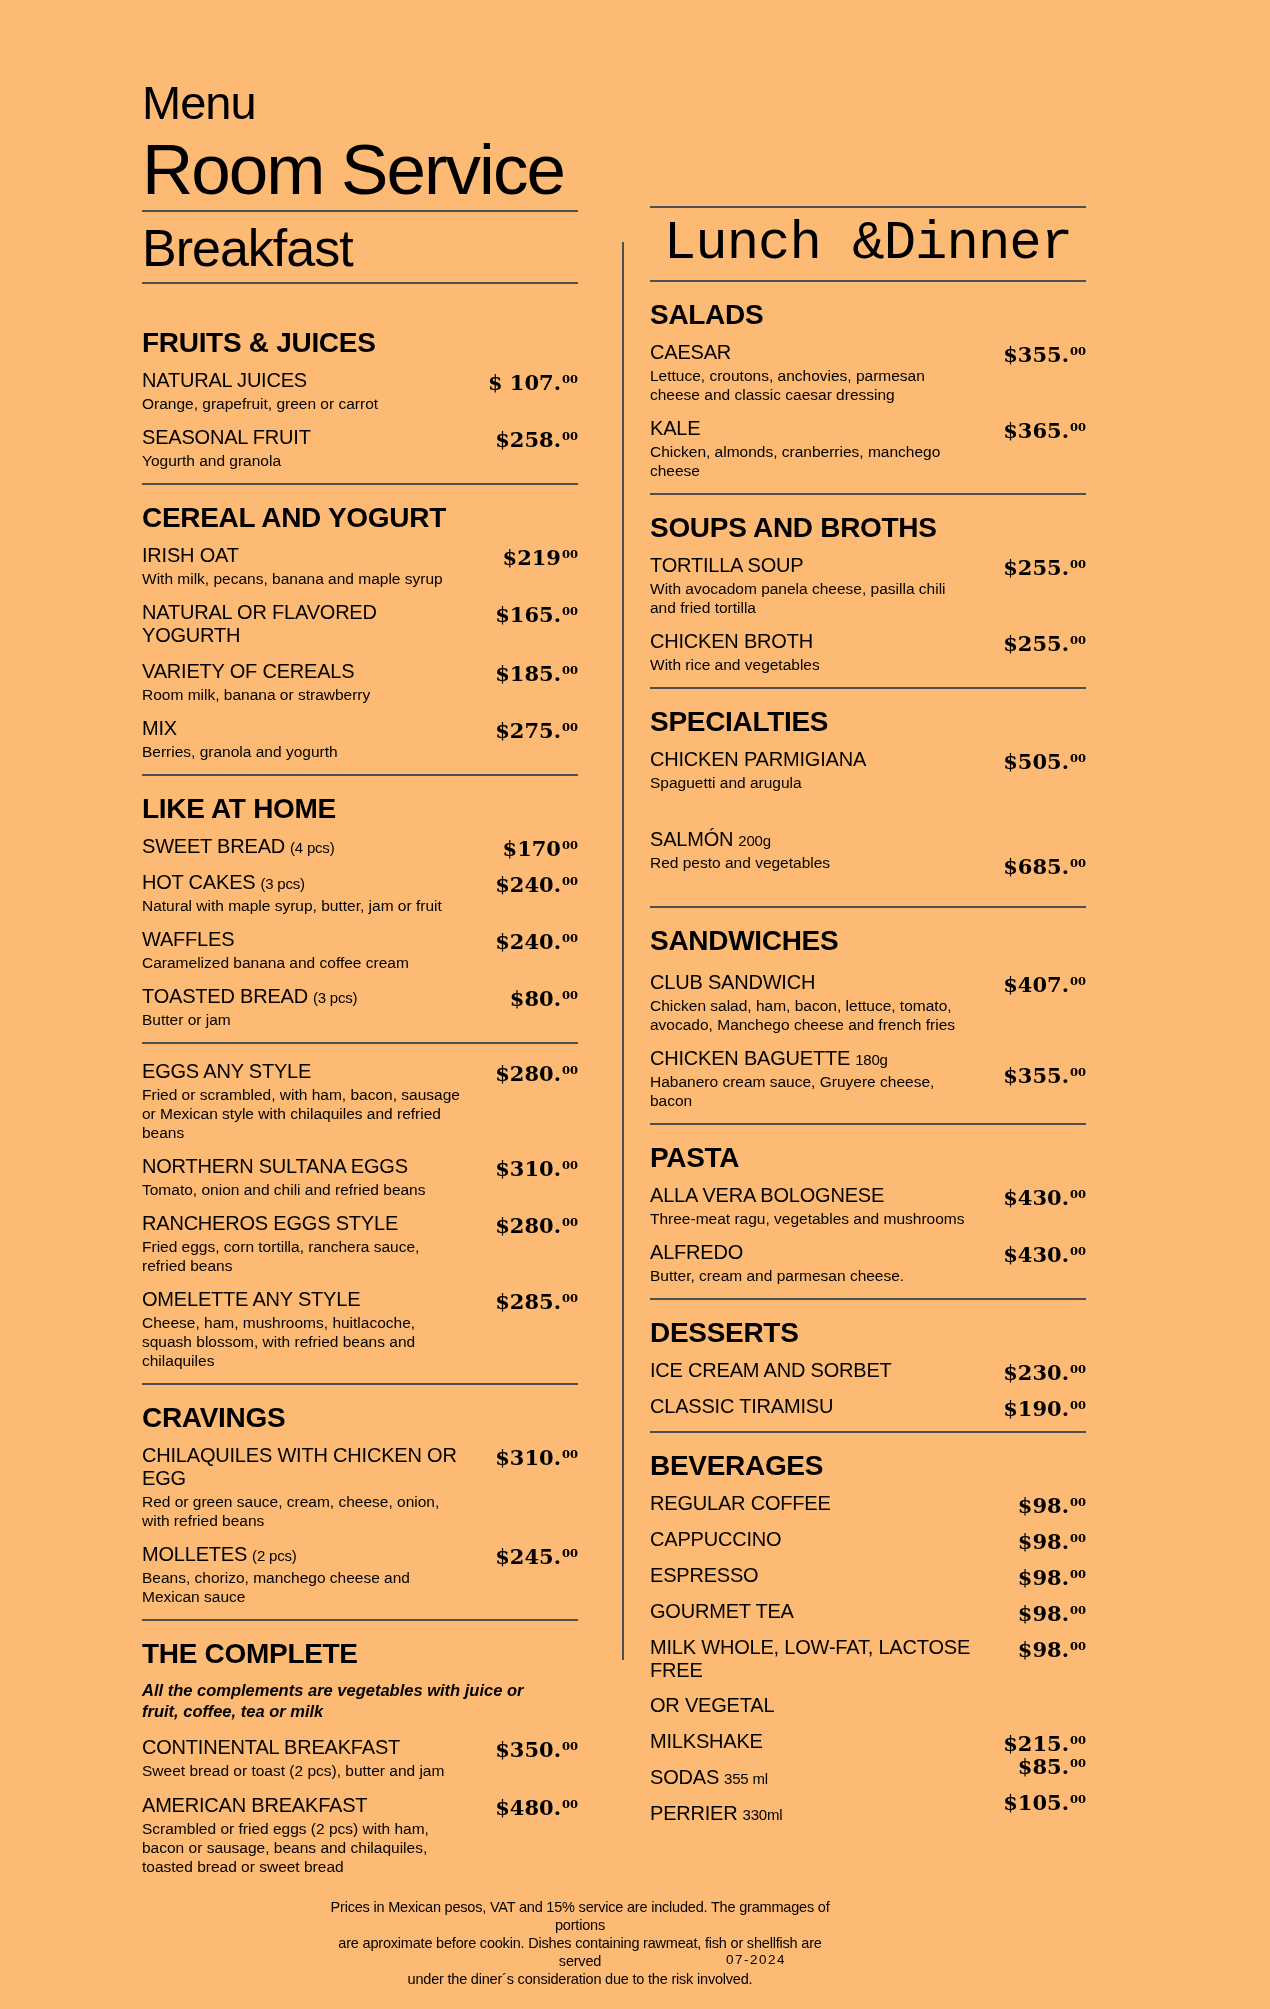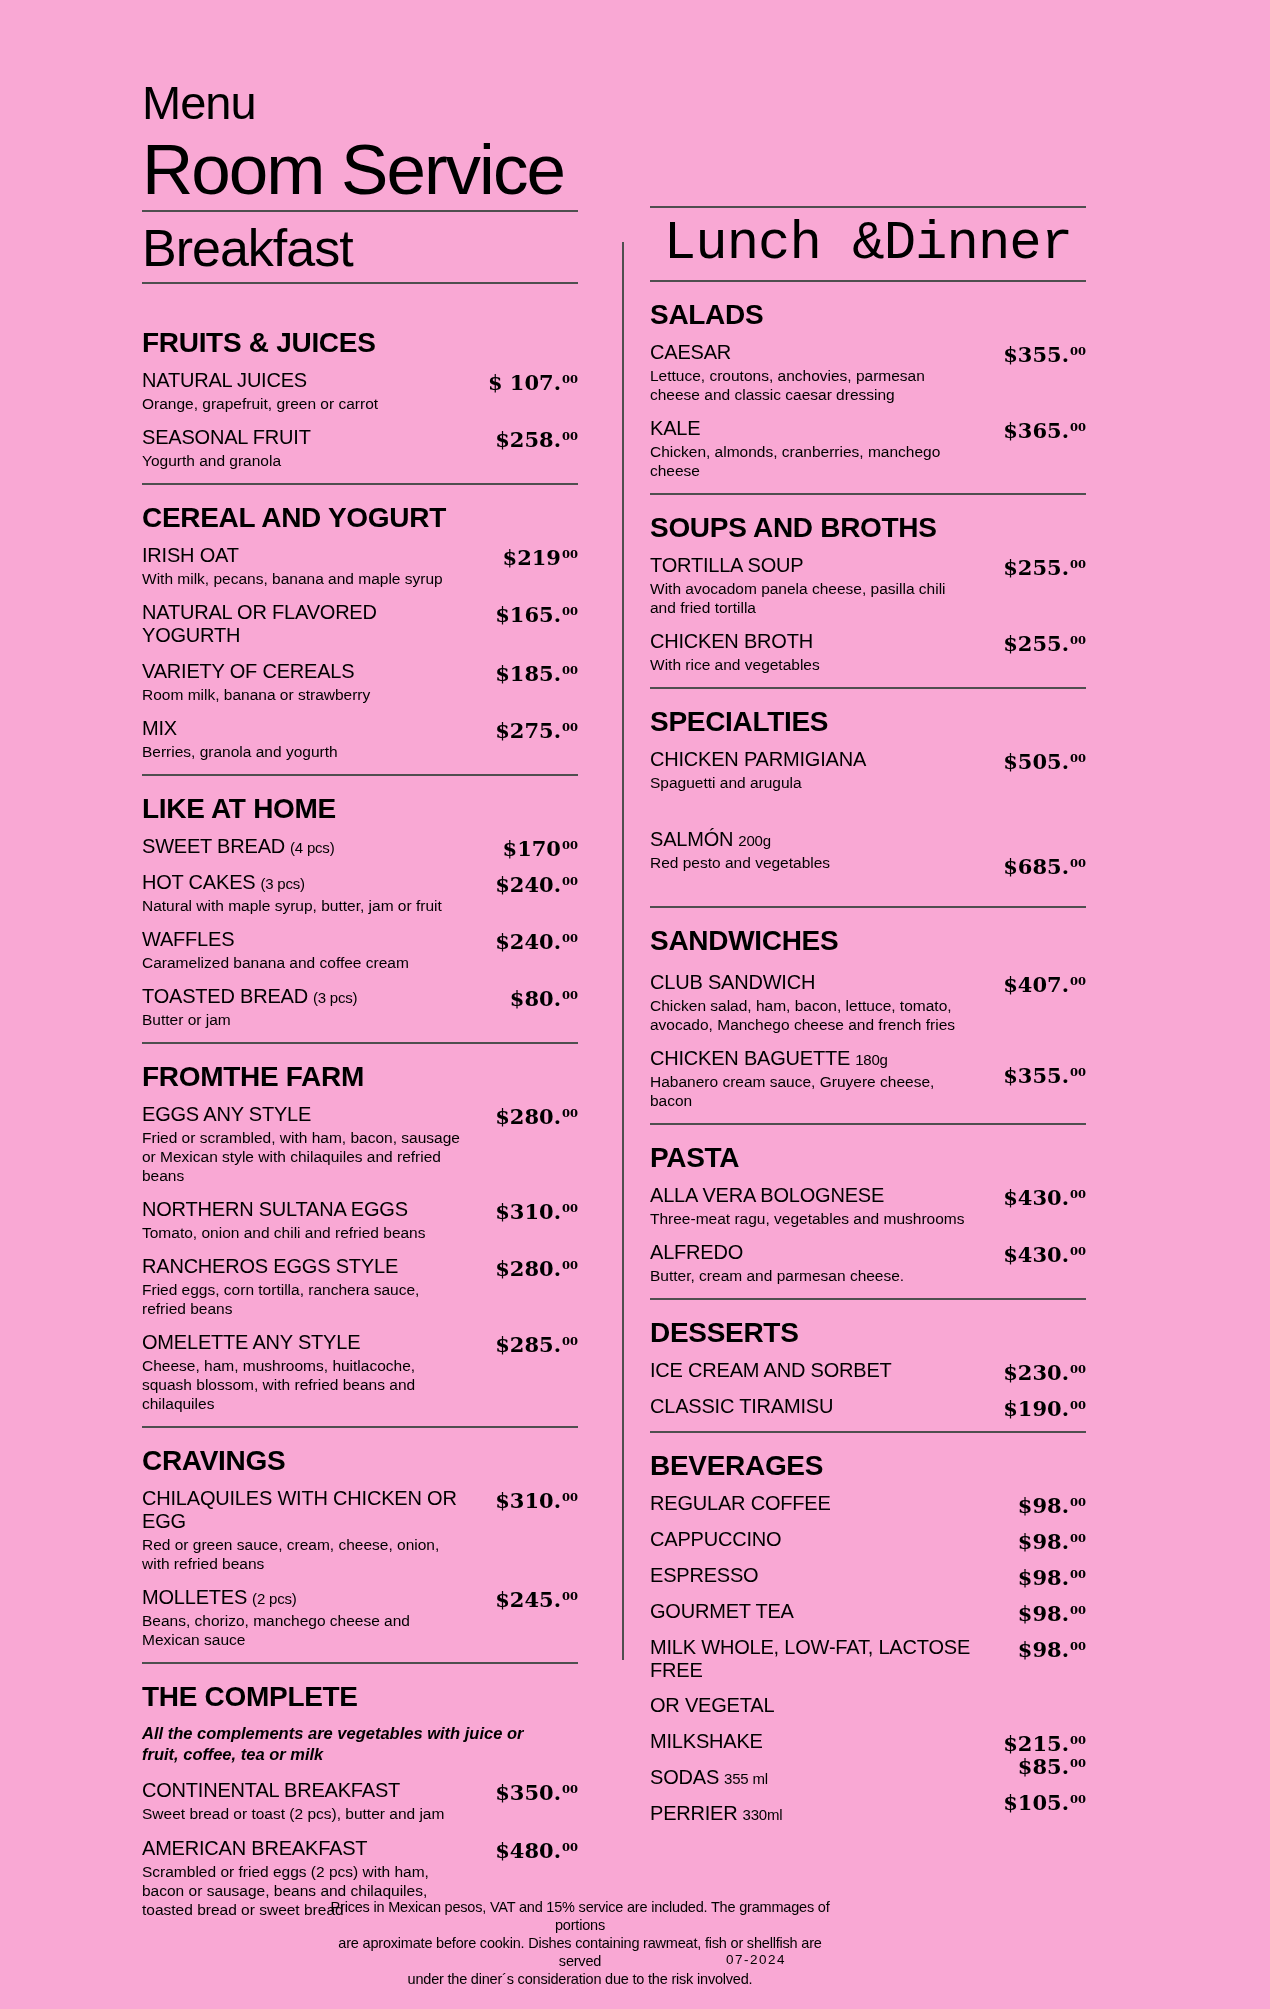--- a/index.html
+++ b/index.html
@@ -1,17 +1,17 @@
 <!DOCTYPE html>
 <html><head>
 <meta charset="utf-8">
 <style>
   html,body { margin:0; padding:0; background:#ffffff; }
   .page {
-    position:relative; width:1270px; height:2009px; background:#f9a8d4;
+    position:relative; width:1270px; height:2009px; background:#fdba74;
     font-family:"Liberation Sans","DejaVu Sans",sans-serif; color:#000;
     overflow:hidden;
   }
   .col { position:absolute; }
   .col-left  { left:142px; top:78px;  width:436px; }
   .col-right { left:650px; top:206px; width:436px; }
 
   .menu-title    { font-size:47px; line-height:50px; letter-spacing:-1px; }
   .menu-subtitle { font-size:71px; line-height:72px; letter-spacing:-2px; margin-top:6px; }
   .breakfast-title { font-size:52px; line-height:60px; letter-spacing:-1px; margin-top:6px; }
@@ -121,21 +121,20 @@
       </div>
       <div class="it">
         <span class="it-name">TOASTED BREAD</span><span class="it-sfx">(3 pcs)</span>
         <span class="it-price"><span class="pm">$80.</span><span class="ps">00</span></span>
         <div class="it-desc">Butter or jam</div>
       </div>
     </div>
     <div class="rule"></div>
 
     <div class="section">
-      <div class="sec-title">FROMTHE FARM</div>
       <div class="it">
         <span class="it-name">EGGS ANY STYLE</span>
         <span class="it-price"><span class="pm">$280.</span><span class="ps">00</span></span>
         <div class="it-desc">Fried or scrambled, with ham, bacon, sausage or Mexican style with chilaquiles and refried beans</div>
       </div>
       <div class="it">
         <span class="it-name">NORTHERN SULTANA EGGS</span>
         <span class="it-price"><span class="pm">$310.</span><span class="ps">00</span></span>
         <div class="it-desc">Tomato, onion and chili and refried beans</div>
       </div>

